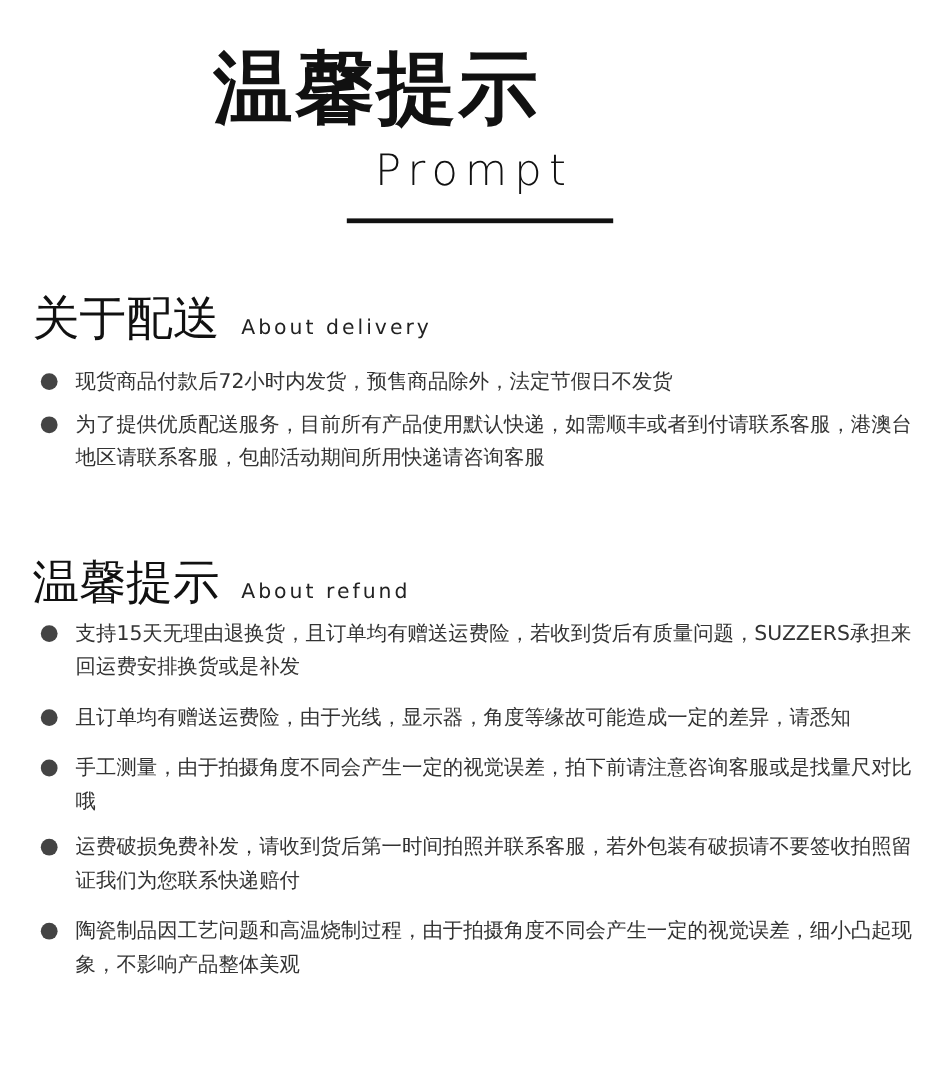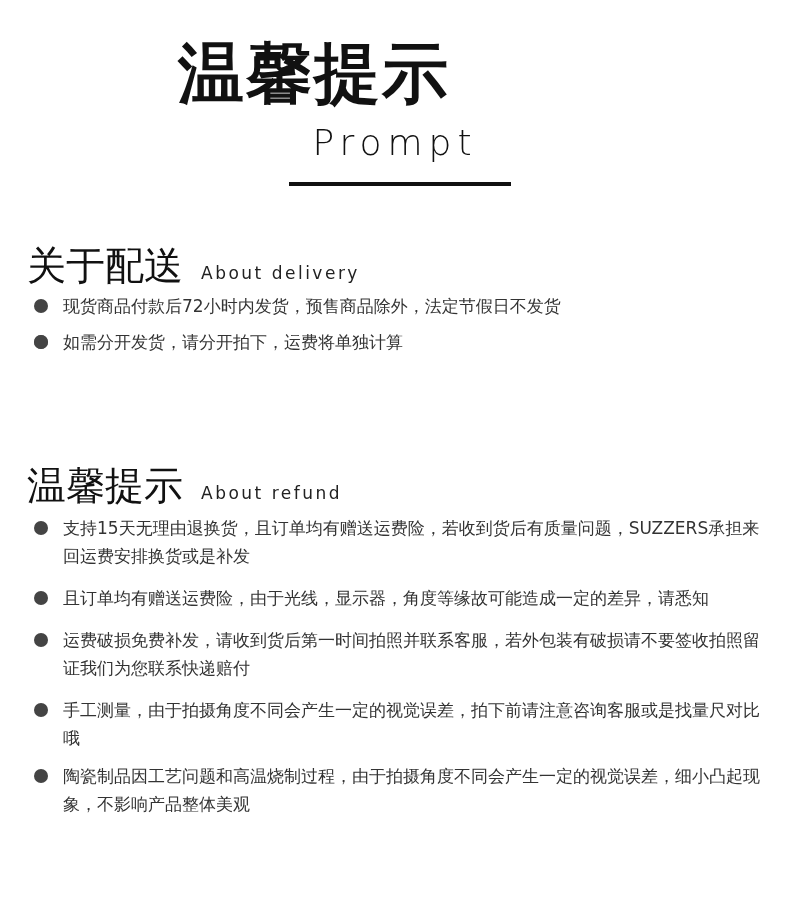--- a/index.html
+++ b/index.html
@@ -19,51 +19,48 @@
 
 <div class="title">温馨提示</div>
 <div class="subtitle">Prompt</div>
 <div class="underline"></div>
 
 <div class="section-head" style="top:232px;">
   <span class="zh">关于配送</span>
   <span class="en">About delivery</span>
 </div>
 <ul class="list" style="top:292px;">
-  <li class="item" style="margin-bottom:8px;">
+  <li class="item" style="margin-bottom:8px;margin-top:12px;">
     <span class="bullet"></span>
     <span>现货商品付款后72小时内发货，预售商品除外，法定节假日不发货</span>
   </li>
   <li class="item" style="margin-bottom:8px;">
     <span class="bullet"></span>
-  </li>
-  <li class="item">
-    <span class="bullet"></span>
-    <span>如需分开发货，请分开拍下，运费将单独计算</span>
+    <span>为了提供优质配送服务，目前所有产品使用默认快递，如需顺丰或者到付请联系客服，港澳台地区请联系客服，包邮活动期间所用快递请咨询客服</span>
   </li>
 </ul>
 
 <div class="section-head" style="top:452px;">
   <span class="zh">温馨提示</span>
   <span class="en">About refund</span>
 </div>
 <ul class="list" style="top:514px;">
   <li class="item" style="margin-bottom:14px;">
     <span class="bullet"></span>
     <span>支持15天无理由退换货，且订单均有赠送运费险，若收到货后有质量问题，SUZZERS承担来回运费安排换货或是补发</span>
   </li>
   <li class="item" style="margin-bottom:14px;">
     <span class="bullet"></span>
     <span>且订单均有赠送运费险，由于光线，显示器，角度等缘故可能造成一定的差异，请悉知</span>
   </li>
+  <li class="item" style="margin-bottom:10px;">
+    <span class="bullet"></span>
+    <span>手工测量，由于拍摄角度不同会产生一定的视觉误差，拍下前请注意咨询客服或是找量尺对比哦</span>
+  </li>
   <li class="item" style="margin-bottom:14px;">
     <span class="bullet"></span>
     <span>运费破损免费补发，请收到货后第一时间拍照并联系客服，若外包装有破损请不要签收拍照留证我们为您联系快递赔付</span>
-  </li>
-  <li class="item" style="margin-bottom:10px;">
-    <span class="bullet"></span>
-    <span>手工测量，由于拍摄角度不同会产生一定的视觉误差，拍下前请注意咨询客服或是找量尺对比哦</span>
   </li>
   <li class="item">
     <span class="bullet"></span>
     <span>陶瓷制品因工艺问题和高温烧制过程，由于拍摄角度不同会产生一定的视觉误差，细小凸起现象，不影响产品整体美观</span>
   </li>
 </ul>
 
 </body></html>

